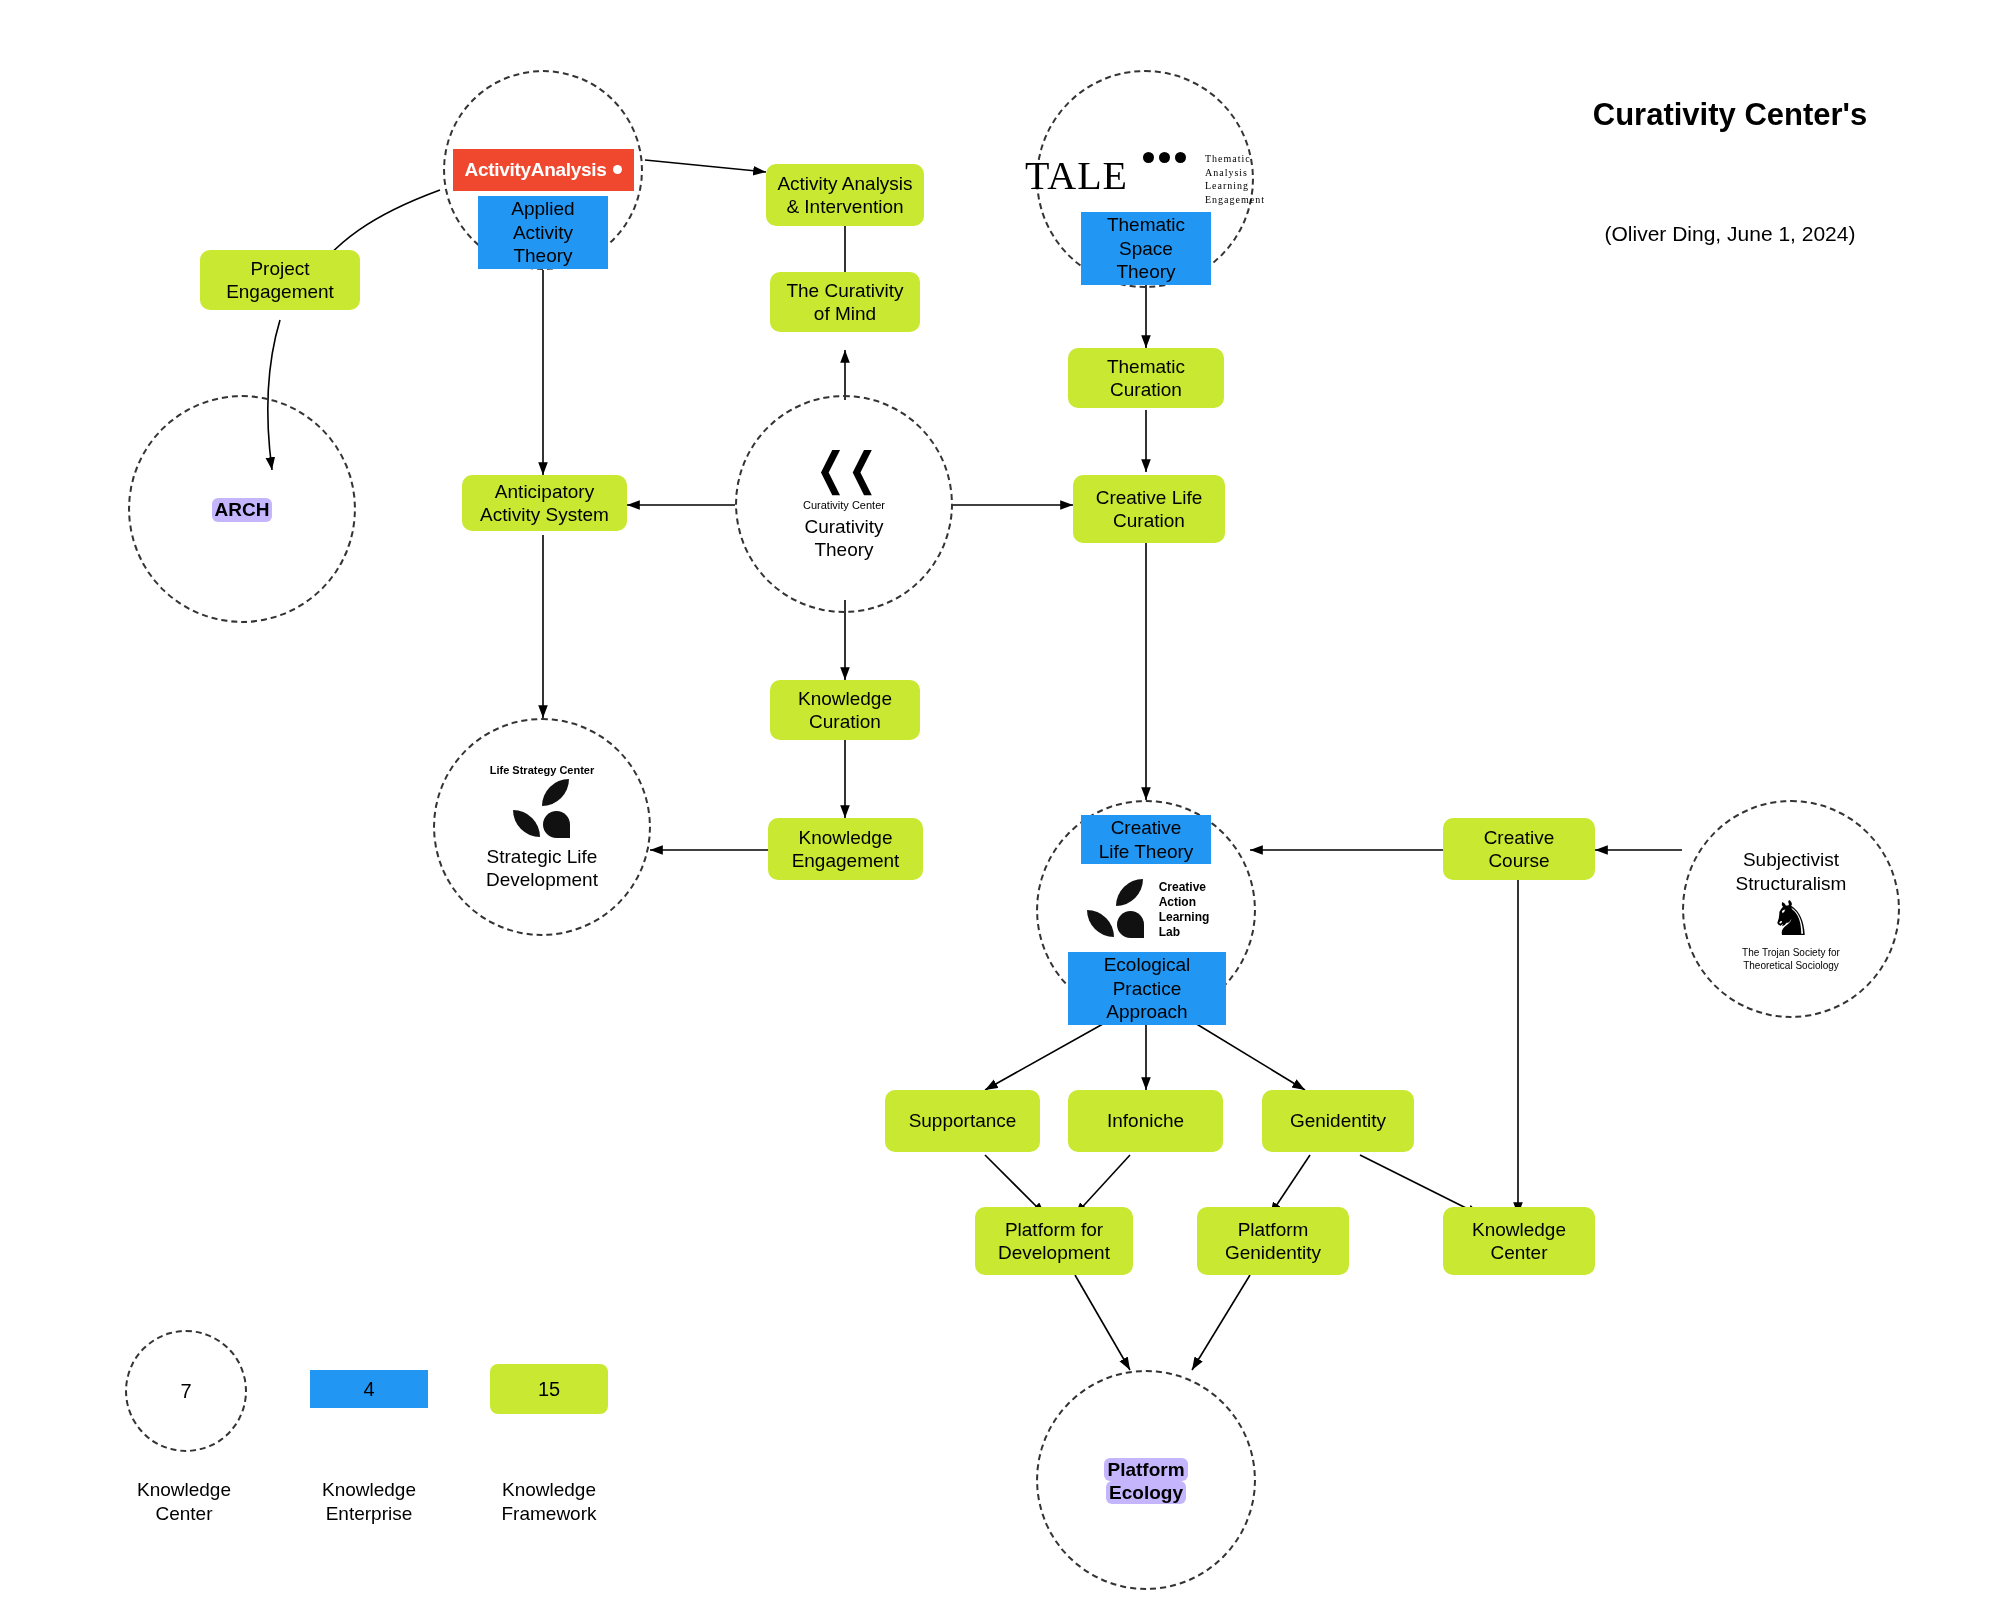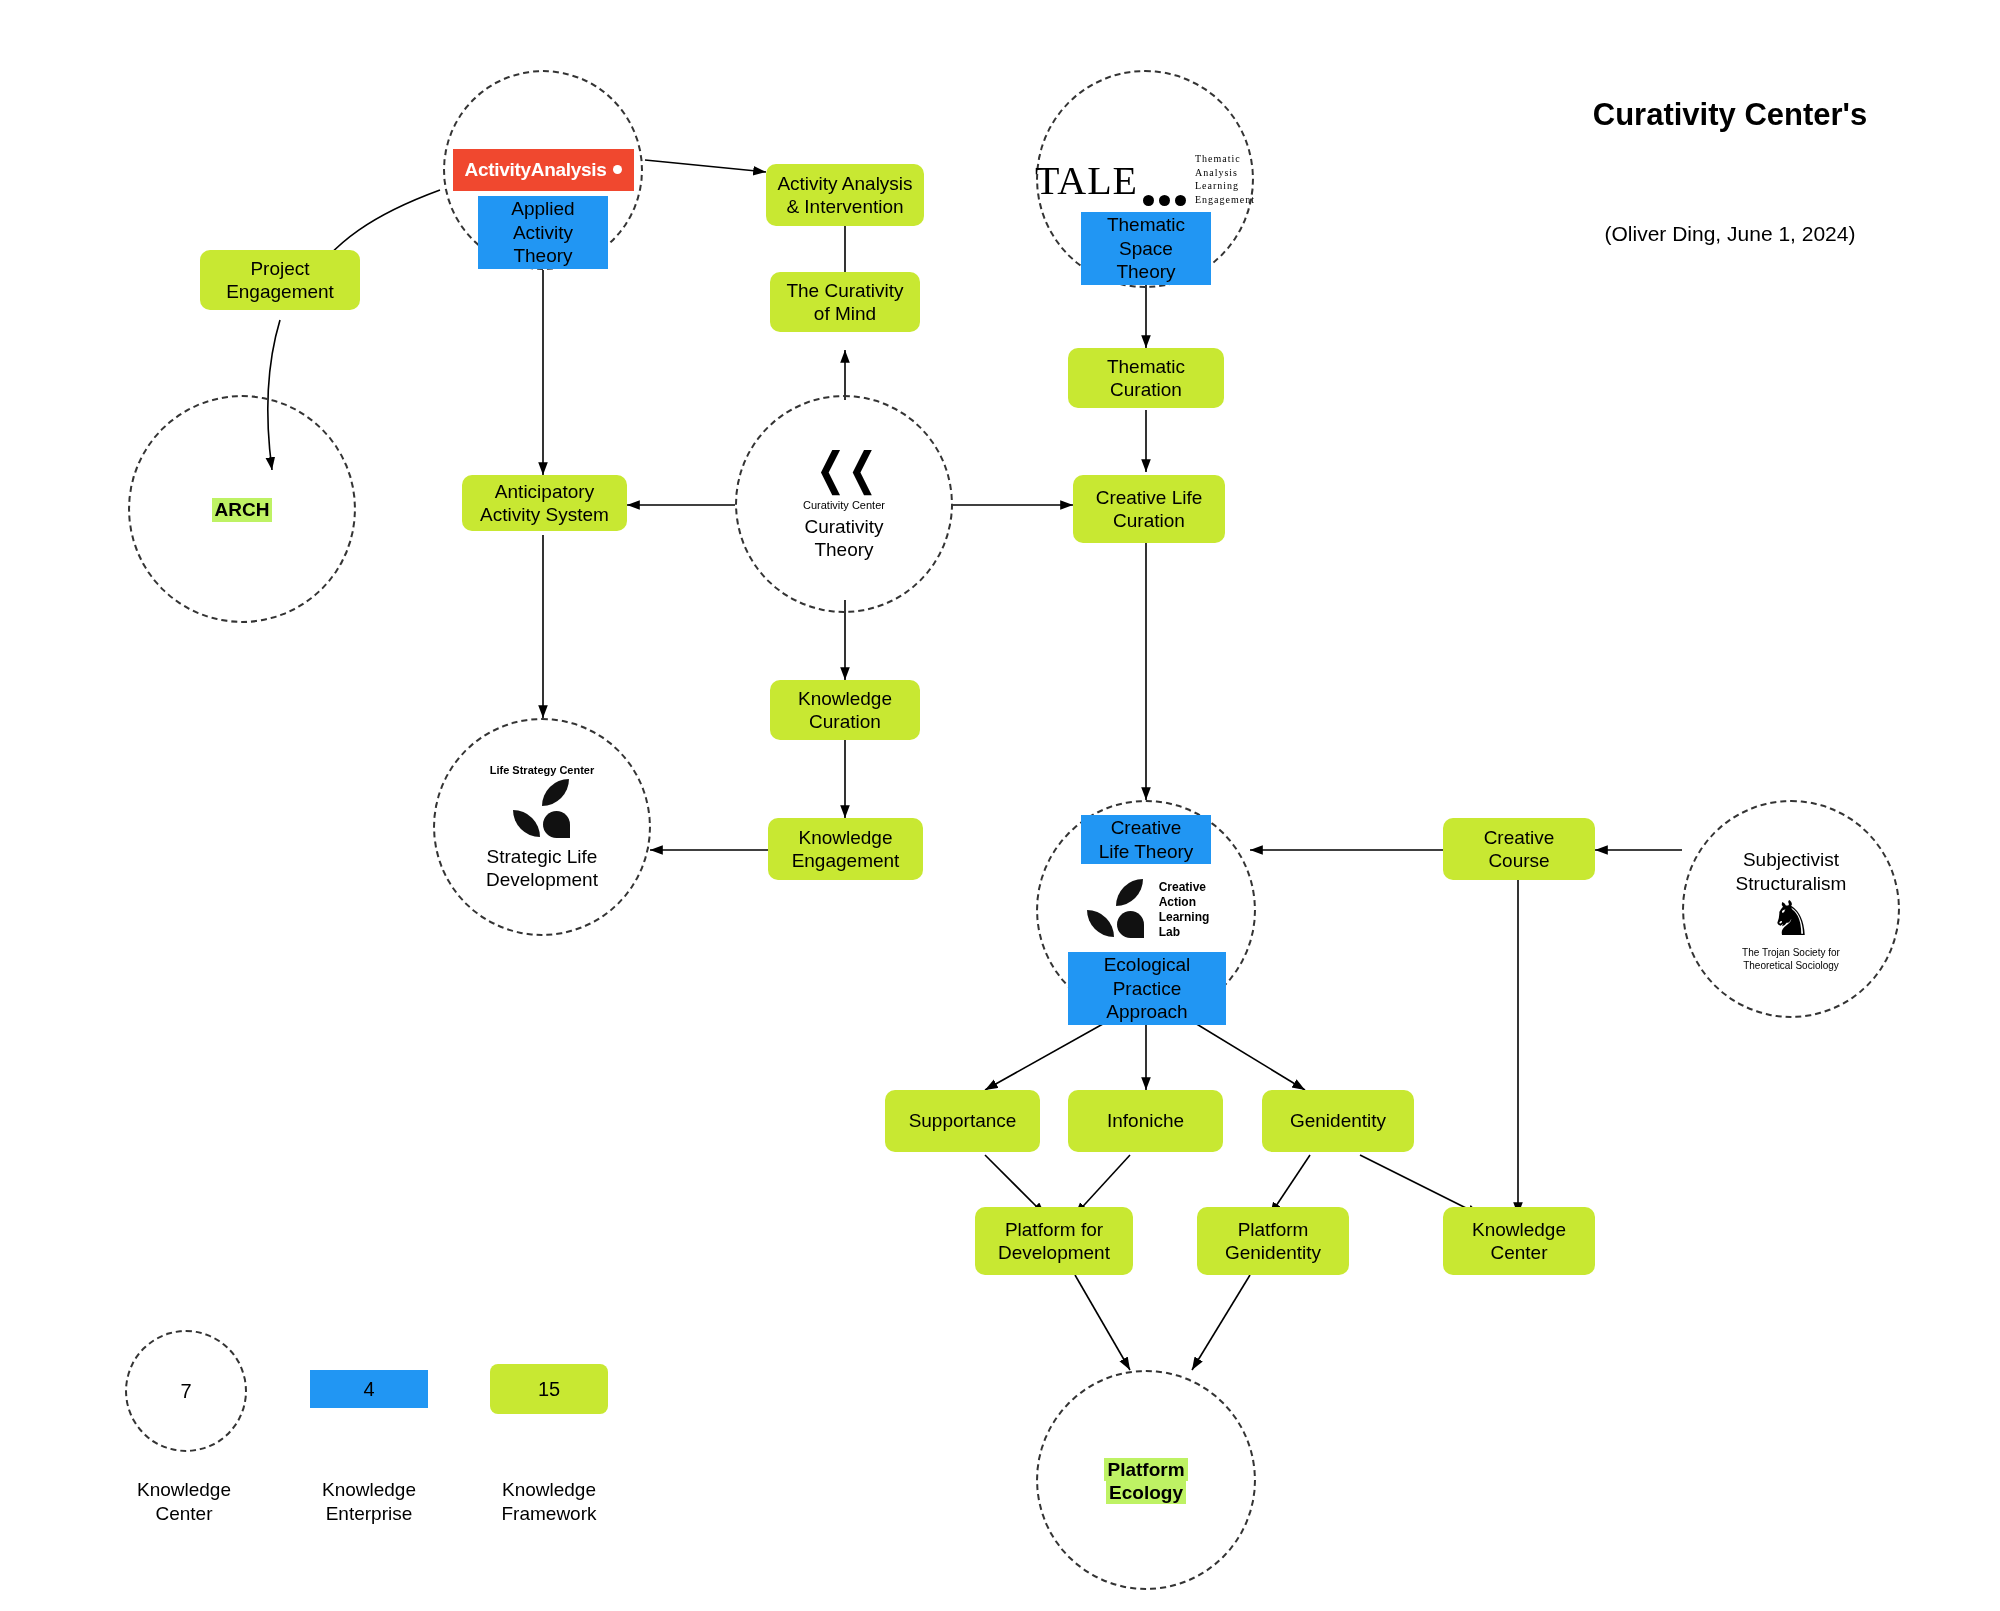--- a/index.html
+++ b/index.html
@@ -50,23 +50,24 @@
     flex-direction: column;
     align-items: center;
     justify-content: center;
     text-align: center;
     font-size: 19px;
     line-height: 1.22;
     background: transparent;
   }
   .kc-label { margin-top: 2px; }
   .hl-yellow {
-    background: #bef264;
+    background: #c4b5fd;
     padding: 0 3px;
     font-weight: bold;
+    border-radius: 6px;
   }
   
   .ke {
     position: absolute;
     background: #2196f3;
     color: #000;
     font-size: 19px;
     line-height: 1.24;
     text-align: center;
     padding: 1px 3px;
@@ -134,22 +135,22 @@
     align-items: center;
     gap: 6px;
     letter-spacing: -0.3px;
   }
   .dot { width: 9px; height: 9px; background: #fff; border-radius: 50%; display:inline-block;}
   .logo-tale {
     font-family: "Liberation Serif", serif;
     font-size: 40px;
     letter-spacing: 1px;
     display: flex;
-    align-items: flex-end;
-    gap: 5px;
+    align-items: flex-start;
+    gap: 15px;
   }
   .tale-dots { display: flex; gap: 5px; }
   .tale-dots i { width: 11px; height: 11px; background: #000; border-radius: 50%; display:block;}
   .tale-sub {
     font-size: 10px;
     line-height: 1.35;
     text-align: left;
     margin-left: 4px;
   }
   .cc-mark { font-size: 44px; font-weight: bold; line-height: 1; letter-spacing: -5px;}

